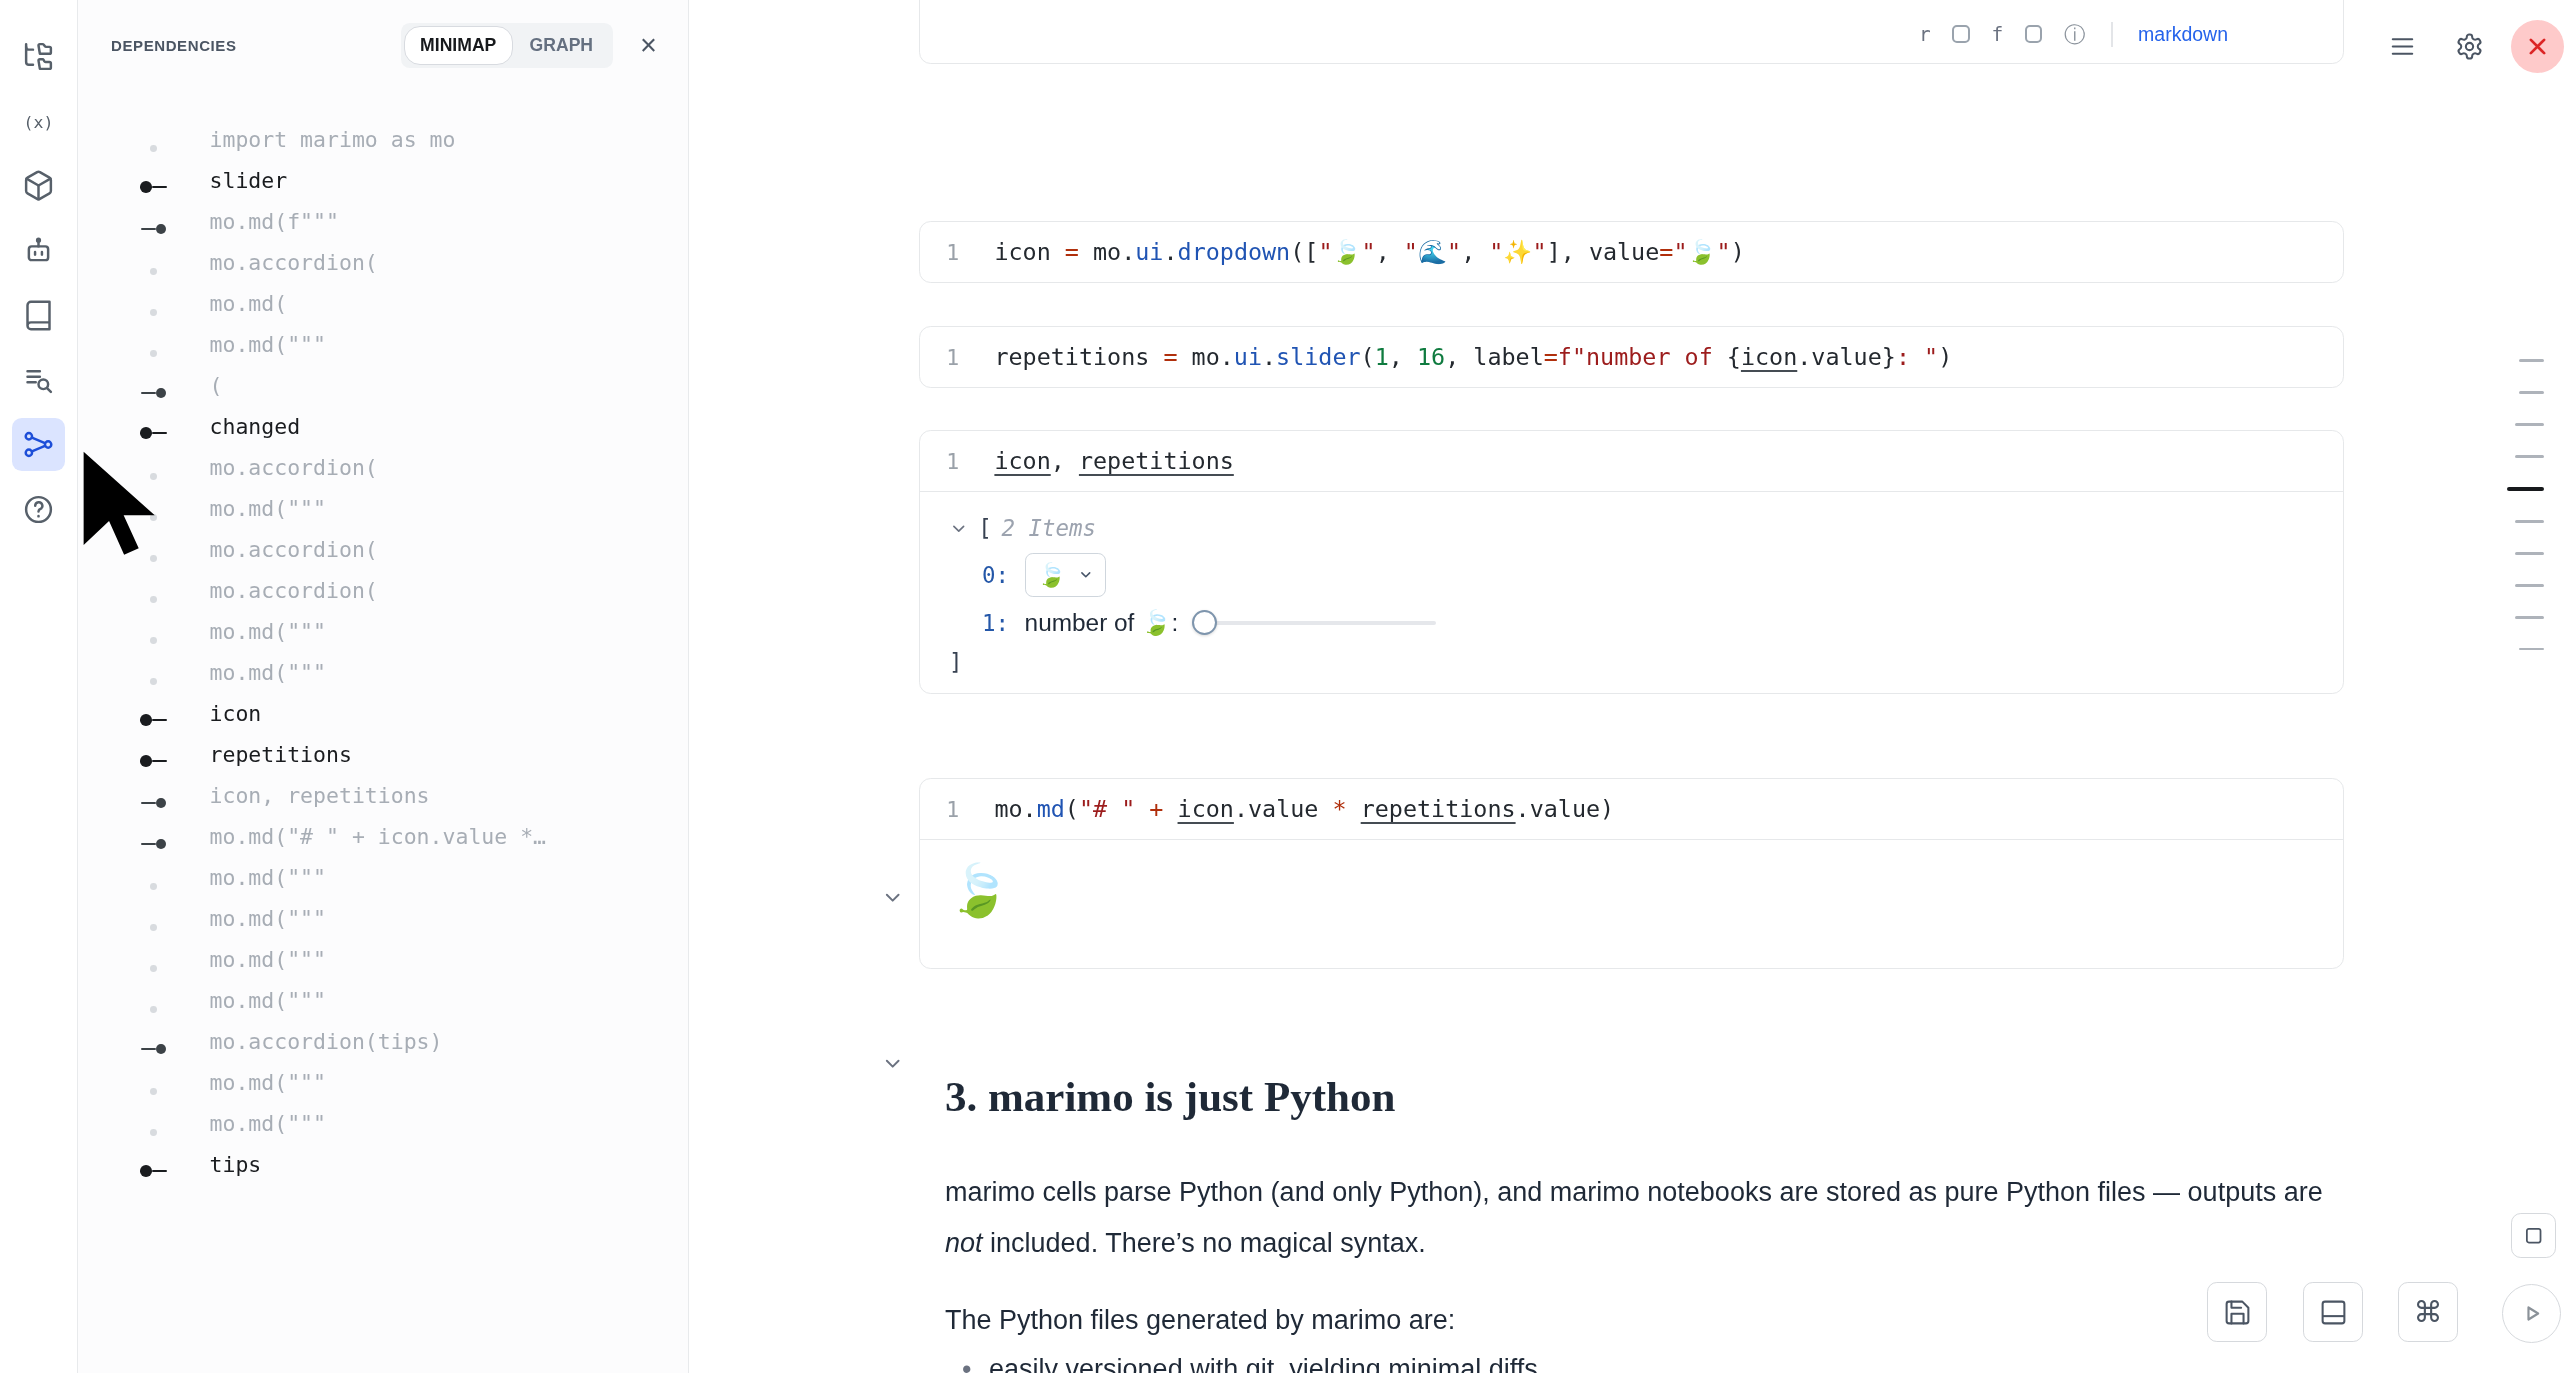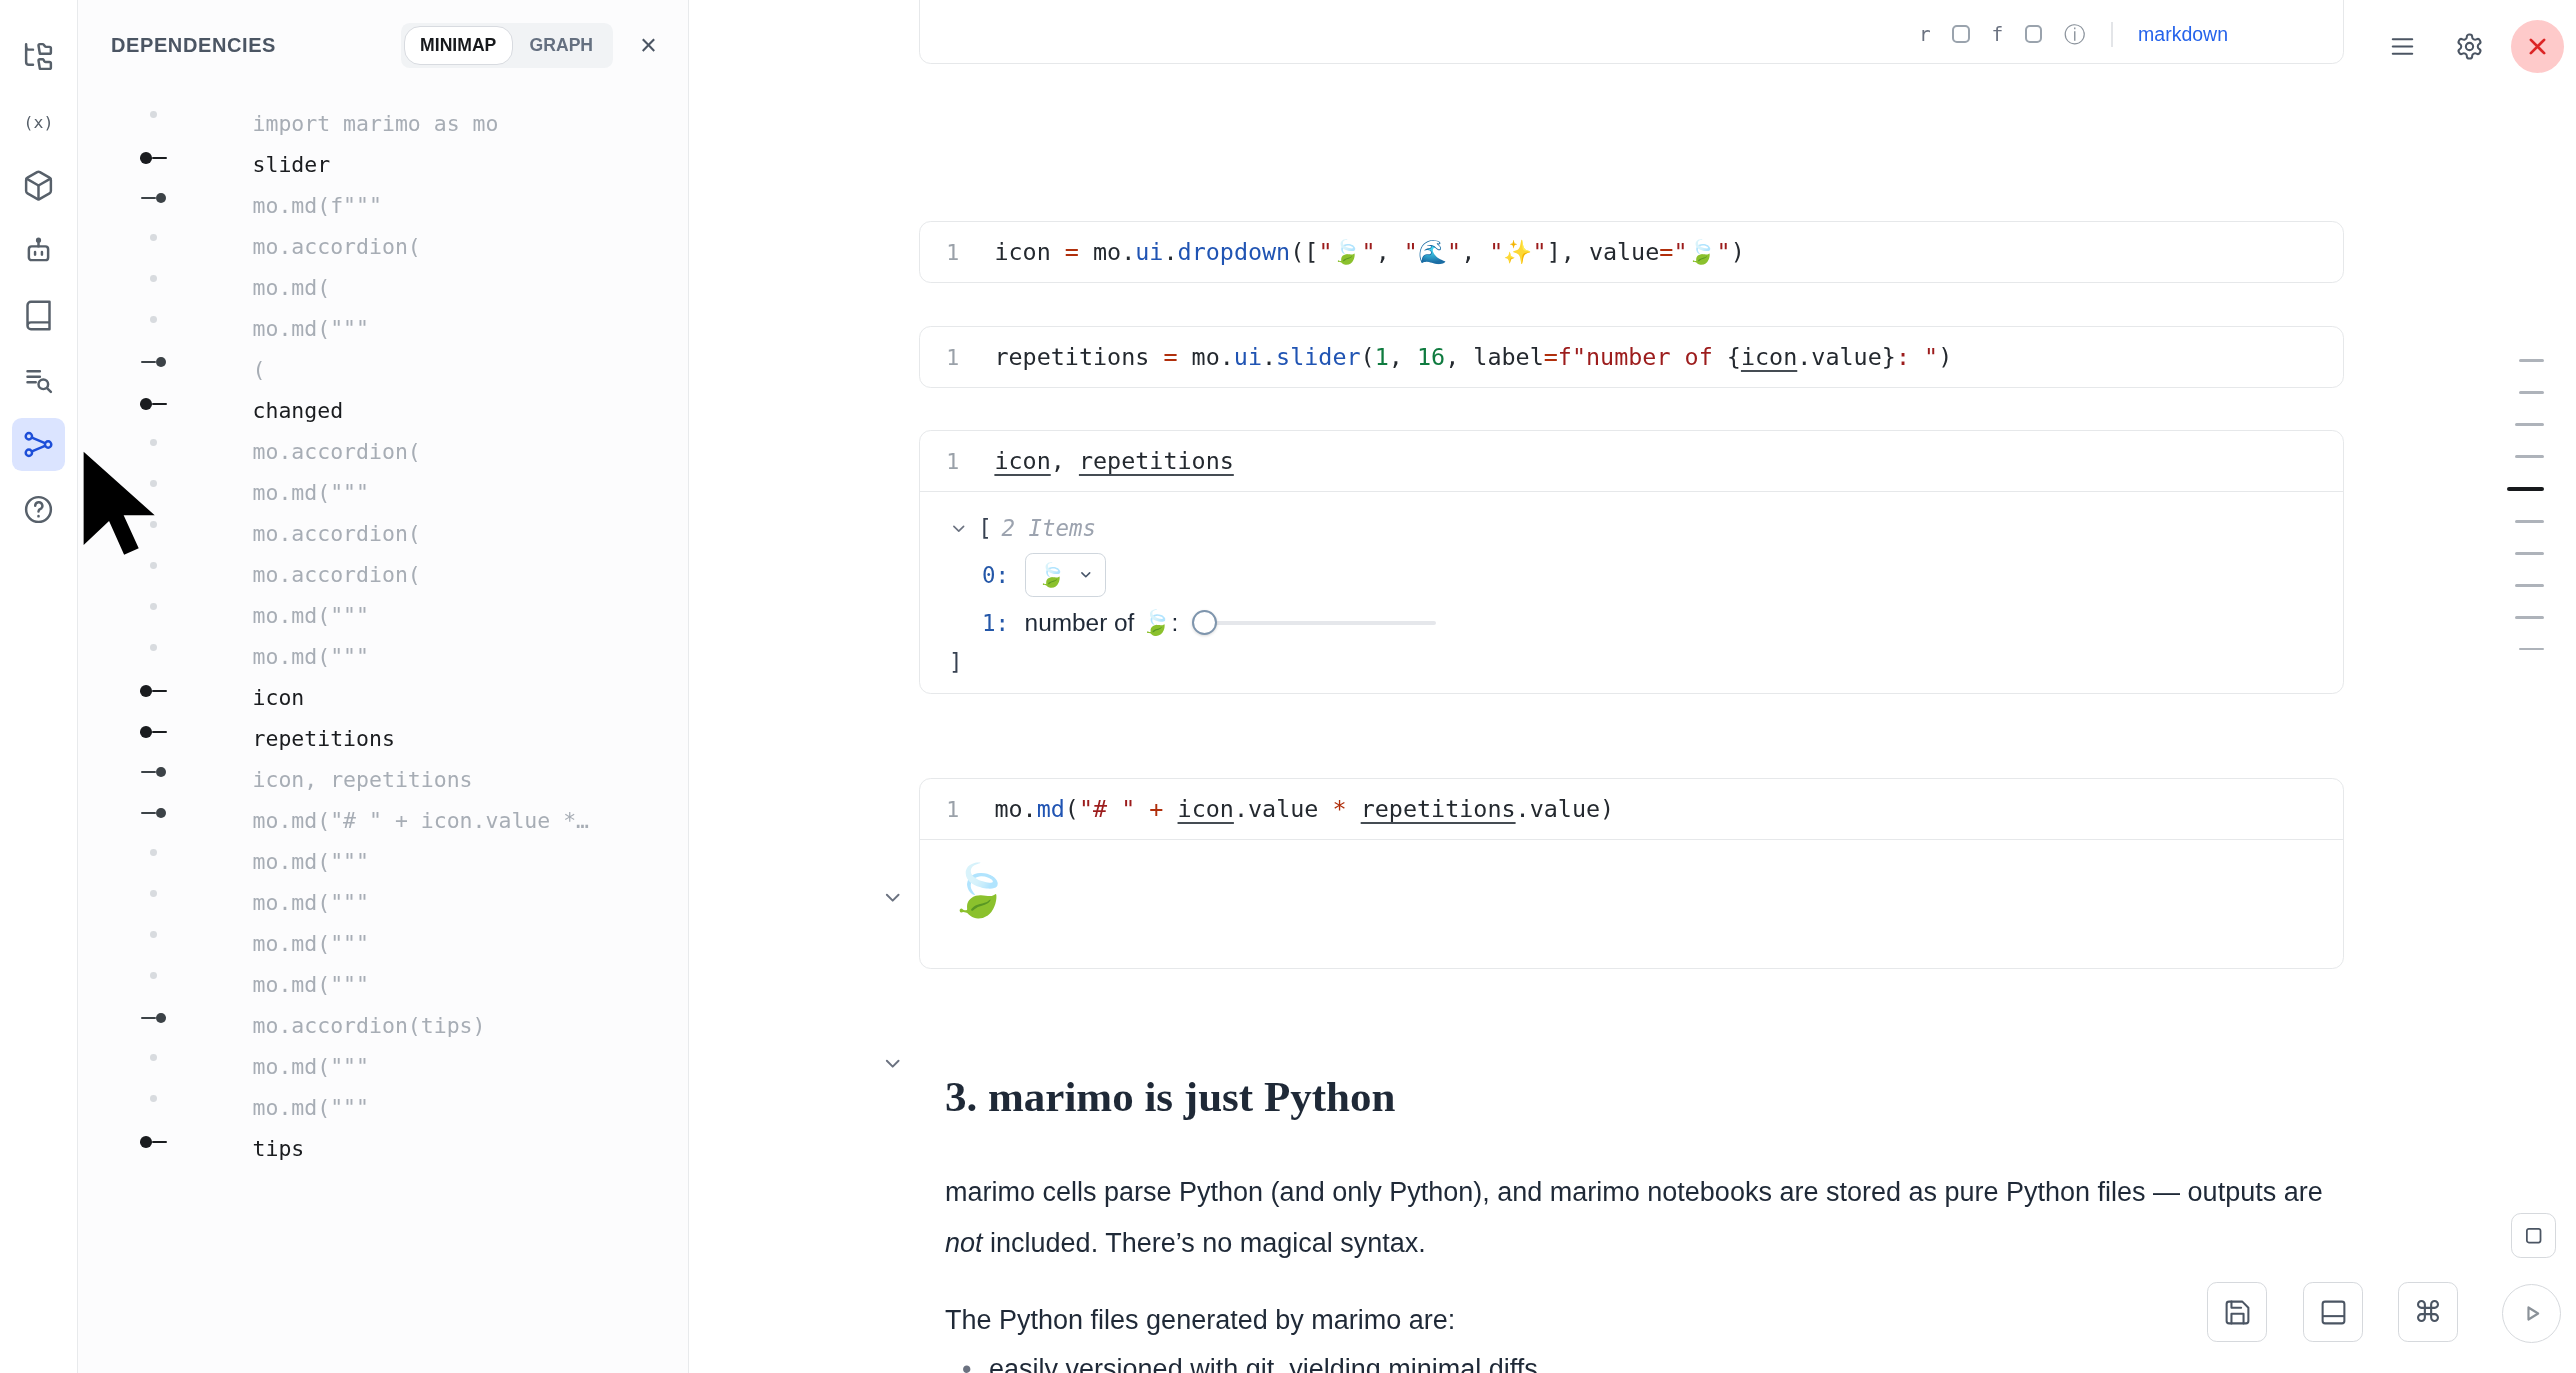--- a/index.html
+++ b/index.html
@@ -13,29 +13,29 @@
         align-items:center;padding-top:30px;gap:11.7px;z-index:5;}
   .rail-btn{width:53px;height:53px;display:flex;align-items:center;justify-content:center;
             border-radius:9.8px;color:#57606a;background:transparent;border:none;}
   .rail-btn.active{background:#dbe4ff;color:#1d4ed8;}
   .rail-btn svg{width:33px;height:33px;}
 
   
   .panel{position:absolute;left:78px;top:0;bottom:0;width:611px;background:#fcfcfd;
          border-right:1.5px solid #e8eaec;z-index:4;}
   .panel-header{display:flex;align-items:center;padding:23.4px 25px 0 33px;}
-  .panel-title{font-size:20px;font-weight:700;letter-spacing:0.6px;color:#4b5563;}
+  .panel-title{font-size:15px;font-weight:700;letter-spacing:0.6px;color:#4b5563;}
   .seg{margin-left:auto;display:flex;background:#f1f3f5;border-radius:8.8px;padding:2.9px;}
   .seg-btn{font-size:17.6px;font-weight:600;padding:7.8px 15.6px;border-radius:16px;color:#657080;
            background:transparent;border:1.5px solid transparent;font-family:inherit;}
   .seg-btn.active{background:#fff;border-color:#d8dbe0;color:#17191c;}
   .panel-close{margin-left:21.5px;font-size:29px;color:#4b5563;background:none;border:none;
                line-height:1;font-family:inherit;}
   .dep-list{position:absolute;top:111px;left:0;right:0;padding-left:39px;}
-  .dep-row{display:flex;align-items:flex-start;height:41px;gap:43px;}
+  .dep-row{display:flex;align-items:flex-end;height:41px;}
   .dep-marker{width:73px;display:flex;align-items:center;justify-content:center;flex:none;}
   .m-dot::before{content:"";width:6.8px;height:6.8px;border-radius:50%;background:#d8dbdf;}
   .m-def::before{content:"";width:11.7px;height:11.7px;border-radius:50%;background:#1a1c1f;}
   .m-def::after{content:"";width:14.6px;height:2.5px;background:#1a1c1f;border-radius:2px;}
   .m-ref::before{content:"";width:14.6px;height:2.5px;background:#3c4247;border-radius:2px;}
   .m-ref::after{content:"";width:9.8px;height:9.8px;border-radius:50%;background:#3c4247;}
   .dep-text{margin-left:19.5px;font-family:"DejaVu Sans Mono",monospace;font-size:21.5px;white-space:pre;}
   .dep-text.dim{color:#a7adb5;}
   .dep-text.dark{color:#1a1c1f;font-weight:500;}
 

